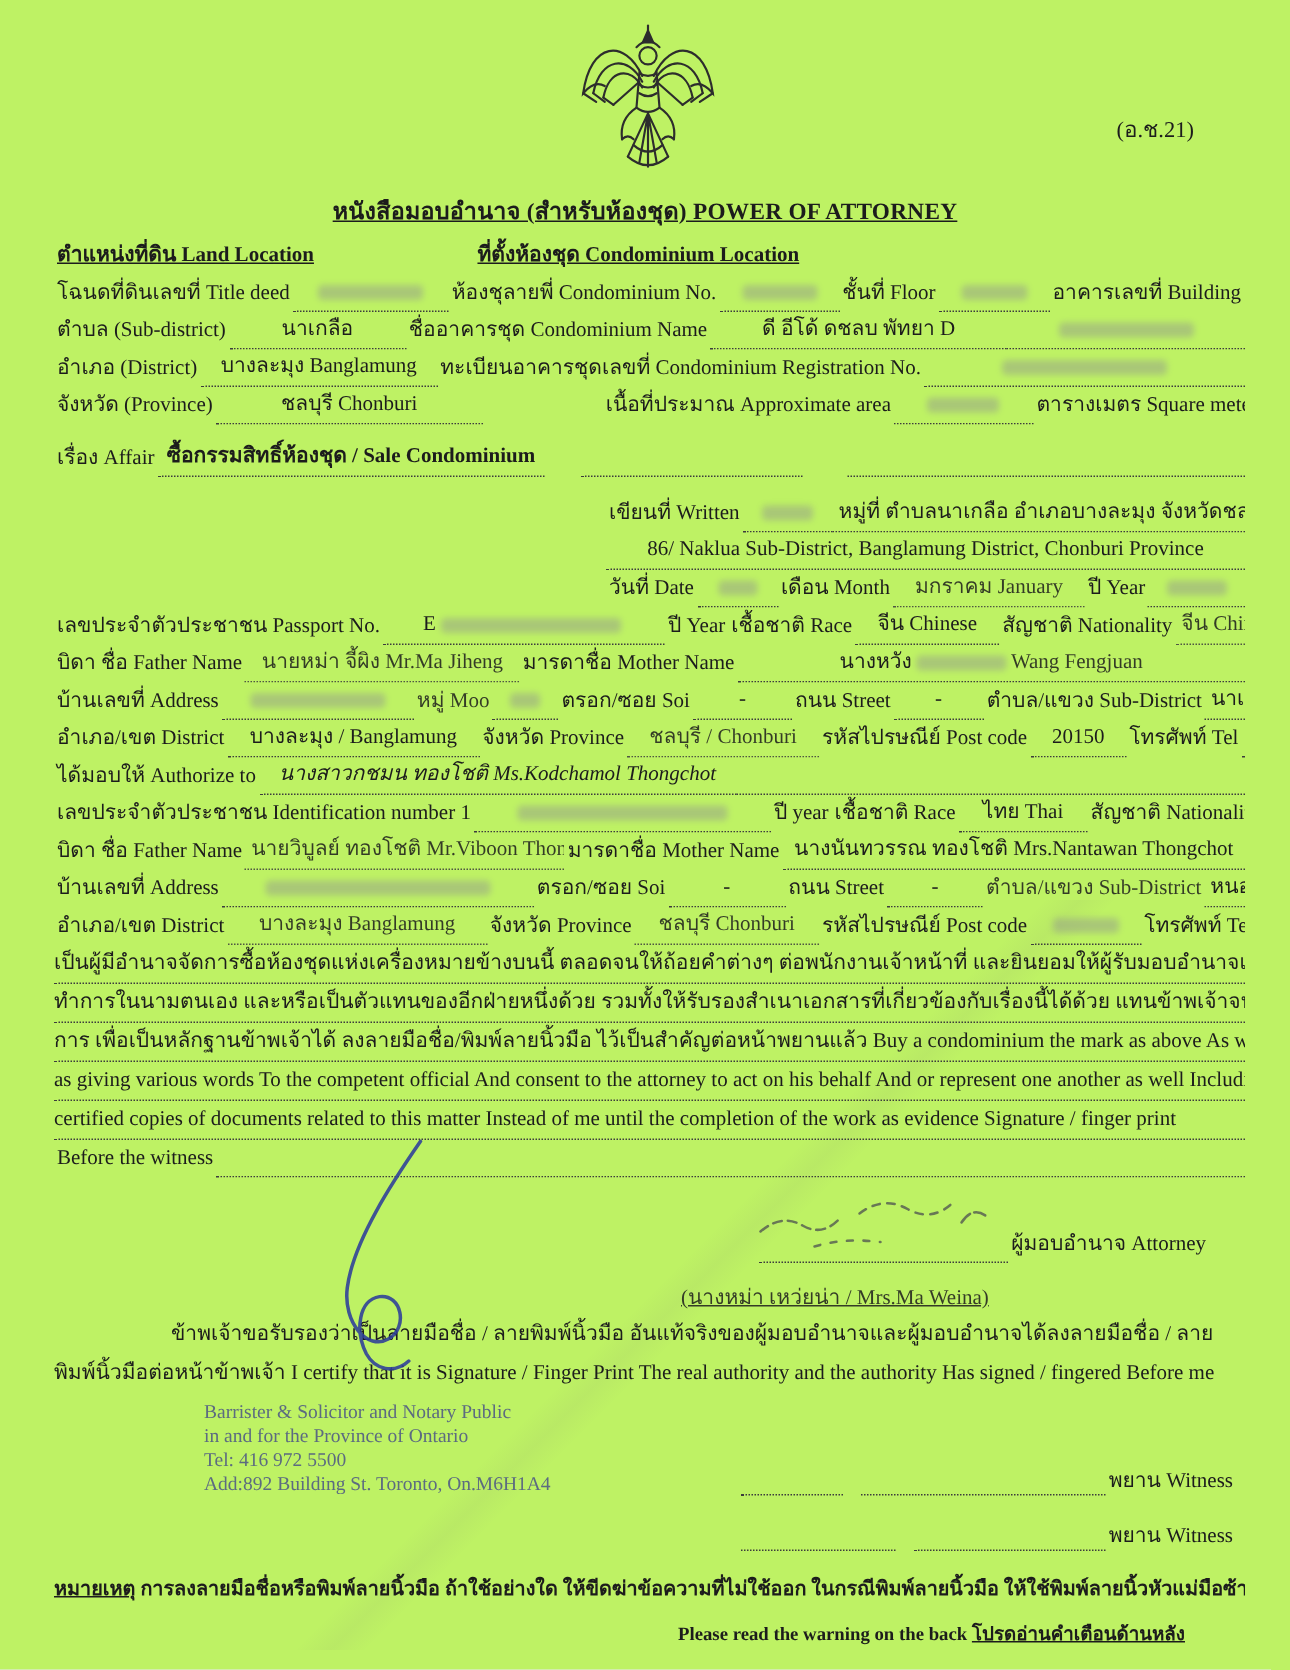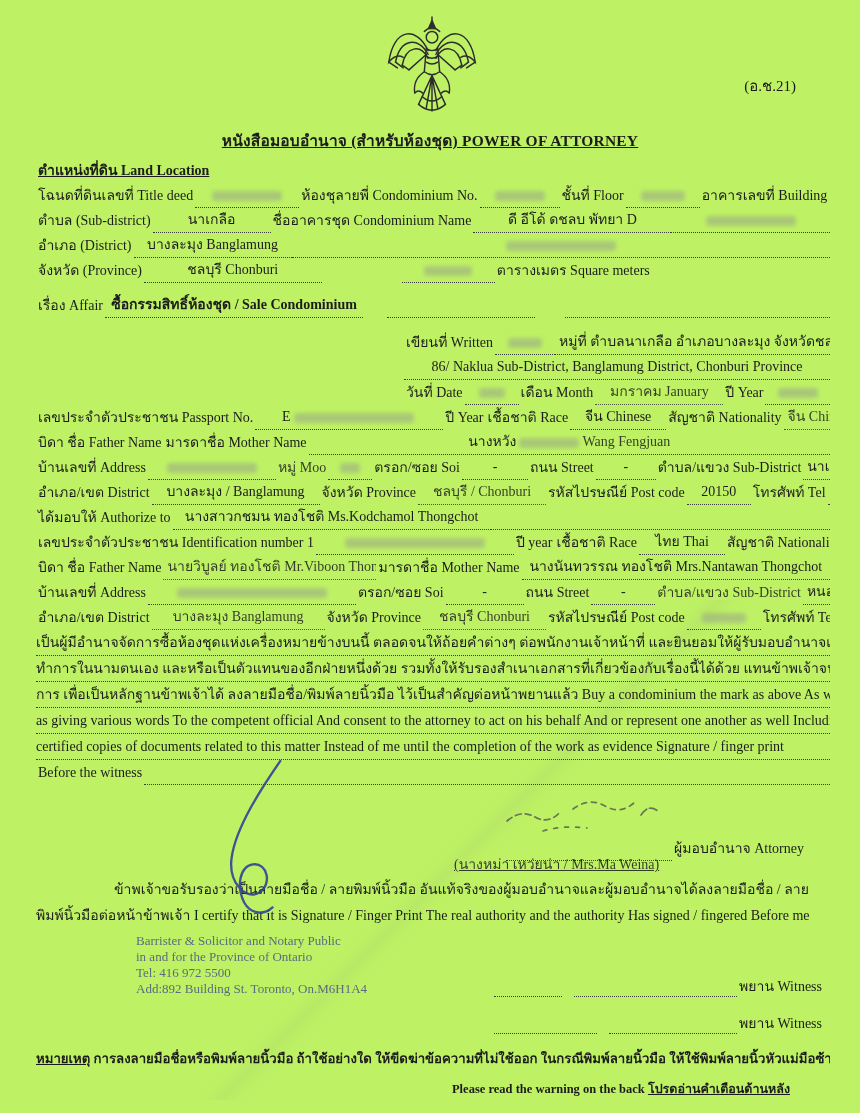--- a/index.html
+++ b/index.html
@@ -67,20 +67,21 @@
   </div>
 
   <div class="form-code">(อ.ช.21)</div>
   <div class="title">หนังสือมอบอำนาจ (สำหรับห้องชุด) POWER OF ATTORNEY</div>
 
   <div class="doc">
 
     <div class="row">
       <span class="lbl b u">ตำแหน่งที่ดิน Land Location</span>
       <span style="flex:0 0 105px;"></span>
+      <span class="lbl b u">ที่ตั้งห้องชุด Condominium Location</span>
     </div>
 
     <div class="row">
       <span class="lbl">โฉนดที่ดินเลขที่ Title deed</span>
       <span class="fill" style="flex:0 0 96px;"><i class="sm" style="width:70px"></i></span>
       <span class="lbl">ห้องชุลายพี่ Condominium No.</span>
       <span class="fill" style="flex:0 0 72px;"><i class="sm" style="width:50px"></i></span>
       <span class="lbl">ชั้นที่ Floor</span>
       <span class="fill" style="flex:0 0 66px;"><i class="sm" style="width:44px"></i></span>
       <span class="lbl">อาคารเลขที่ Building No.</span>
@@ -91,27 +92,29 @@
       <span class="lbl">ตำบล (Sub-district)</span>
       <span class="fill" style="flex:0 0 110px;">นาเกลือ</span>
       <span class="lbl">ชื่ออาคารชุด Condominium Name</span>
       <span class="fill" style="flex:0 0 190px;">ดี อีโด้ ดชลบ พัทยา D</span>
       <span class="fill grow"><i class="sm" style="width:90px"></i></span>
     </div>
 
     <div class="row">
       <span class="lbl">อำเภอ (District)</span>
       <span class="fill" style="flex:0 0 150px;">บางละมุง Banglamung</span>
+      <span class="lbl">ทะเบียนอาคารชุดเลขที่ Condominium Registration No.</span>
       <span class="fill grow"><i class="sm" style="width:110px"></i></span>
     </div>
 
     <div class="row">
       <span class="lbl">จังหวัด (Province)</span>
       <span class="fill" style="flex:0 0 170px;">ชลบุรี Chonburi</span>
       <span style="flex:0 0 80px;"></span>
+      <span class="lbl">เนื้อที่ประมาณ Approximate area</span>
       <span class="fill" style="flex:0 0 85px;"><i class="sm" style="width:48px"></i></span>
       <span class="lbl">ตารางเมตร Square meters</span>
     </div>
 
     <div style="height:10px"></div>
 
     <div class="row">
       <span class="lbl">เรื่อง Affair</span>
       <span class="fill b" style="flex:0 0 250px;">ซื้อกรรมสิทธิ์ห้องชุด / Sale Condominium</span>
       <span style="flex:0 0 24px;"></span>
@@ -145,20 +148,21 @@
       <span class="fill" style="flex:0 0 180px;"><span>E</span><i class="sm" style="width:120px"></i></span>
       <span class="lbl">ปี Year</span>
       <span class="lbl">เชื้อชาติ Race</span>
       <span class="fill" style="flex:0 0 88px;">จีน Chinese</span>
       <span class="lbl">สัญชาติ Nationality</span>
       <span class="fill grow soft">จีน Chinese</span>
     </div>
 
     <div class="row">
       <span class="lbl">บิดา ชื่อ Father Name</span>
+      <span class="fill soft" style="flex:0 0 175px;">นายหม่า จี้ผิง Mr.Ma Jiheng</span>
       <span class="lbl">มารดาชื่อ Mother Name</span>
       <span class="fill grow"><span>นางหวัง</span><i class="sm" style="width:60px"></i><span class="soft">Wang Fengjuan</span></span>
     </div>
 
     <div class="row">
       <span class="lbl">บ้านเลขที่ Address</span>
       <span class="fill" style="flex:0 0 120px;"><i class="sm" style="width:90px"></i></span>
       <span class="lbl soft">หมู่ Moo</span>
       <span class="fill" style="flex:0 0 36px;"><i class="sm" style="width:20px"></i></span>
       <span class="lbl">ตรอก/ซอย Soi</span>
@@ -175,21 +179,21 @@
       <span class="lbl">จังหวัด Province</span>
       <span class="fill soft" style="flex:0 0 120px;">ชลบุรี / Chonburi</span>
       <span class="lbl">รหัสไปรษณีย์ Post code</span>
       <span class="fill" style="flex:0 0 56px;">20150</span>
       <span class="lbl">โทรศัพท์ Tel</span>
       <span class="fill grow"></span>
     </div>
 
     <div class="row">
       <span class="lbl">ได้มอบให้ Authorize to</span>
-      <span class="fill" style="flex:0 0 310px;">นางสาวกชมน ทองโชติ Ms.Kodchamol Thongchot</span>
+      <span class="fill" style="flex:0 0 310px;font-style:italic;">นางสาวกชมน ทองโชติ Ms.Kodchamol Thongchot</span>
       <span class="fill grow"></span>
     </div>
 
     <div class="row">
       <span class="lbl">เลขประจำตัวประชาชน Identification number 1</span>
       <span class="fill" style="flex:0 0 190px;"><i class="sm" style="width:140px"></i></span>
       <span class="lbl">ปี year</span>
       <span class="lbl">เชื้อชาติ Race</span>
       <span class="fill" style="flex:0 0 78px;">ไทย Thai</span>
       <span class="lbl">สัญชาติ Nationality</span>
@@ -244,21 +248,21 @@
       <div class="abs" style="left:465px;top:6px;">
         <svg viewBox="0 0 180 45" width="180" height="45">
           <g fill="none" stroke="#45454f" stroke-width="1.7" opacity="0.7" stroke-linecap="round">
             <path d="M6 30 Q20 18 34 26 T60 20" stroke-dasharray="6 4"></path>
             <path d="M72 18 Q88 6 104 15 T134 11" stroke-dasharray="5 5"></path>
             <path d="M42 40 Q62 34 86 37" stroke-dasharray="4 7"></path>
             <path d="M140 24 q8 -12 18 -3" stroke-dasharray="8 3"></path>
           </g>
         </svg>
       </div>
-      <div class="abs row" style="left:470px;top:51px;width:300px;">
+      <div class="abs row" style="left:470px;top:32px;width:300px;">
         <span class="fill grow"></span>
         <span class="lbl">ผู้มอบอำนาจ Attorney</span>
       </div>
       <div class="abs" style="left:418px;top:68px;">
         <span class="u soft">(นางหม่า เหว่ยน่า / Mrs.Ma Weina)</span>
       </div>
     </div>
 
     <div class="certify" style="padding-left:78px;">ข้าพเจ้าขอรับรองว่าเป็นลายมือชื่อ / ลายพิมพ์นิ้วมือ อันแท้จริงของผู้มอบอำนาจและผู้มอบอำนาจได้ลงลายมือชื่อ / ลาย</div>
     <div class="certify">พิมพ์นิ้วมือต่อหน้าข้าพเจ้า I certify that it is Signature / Finger Print The real authority and the authority Has signed / fingered Before me</div>

